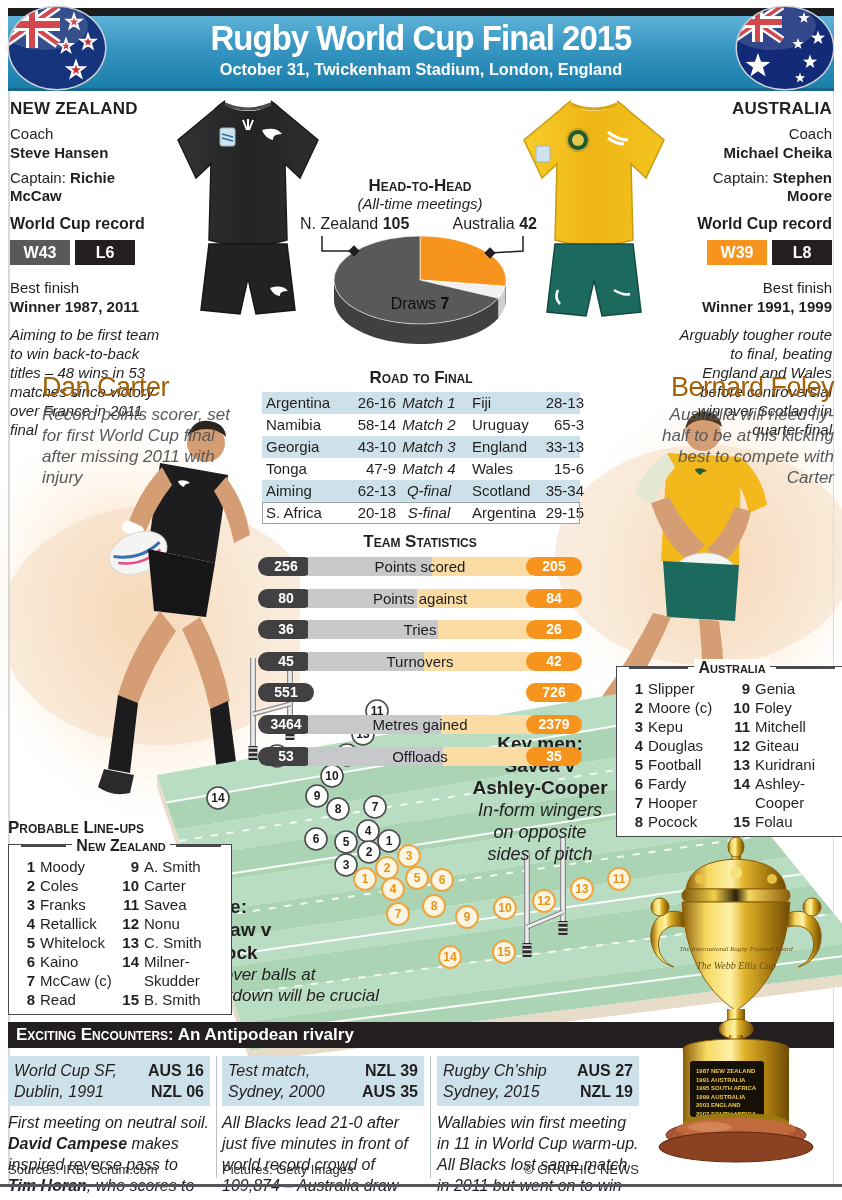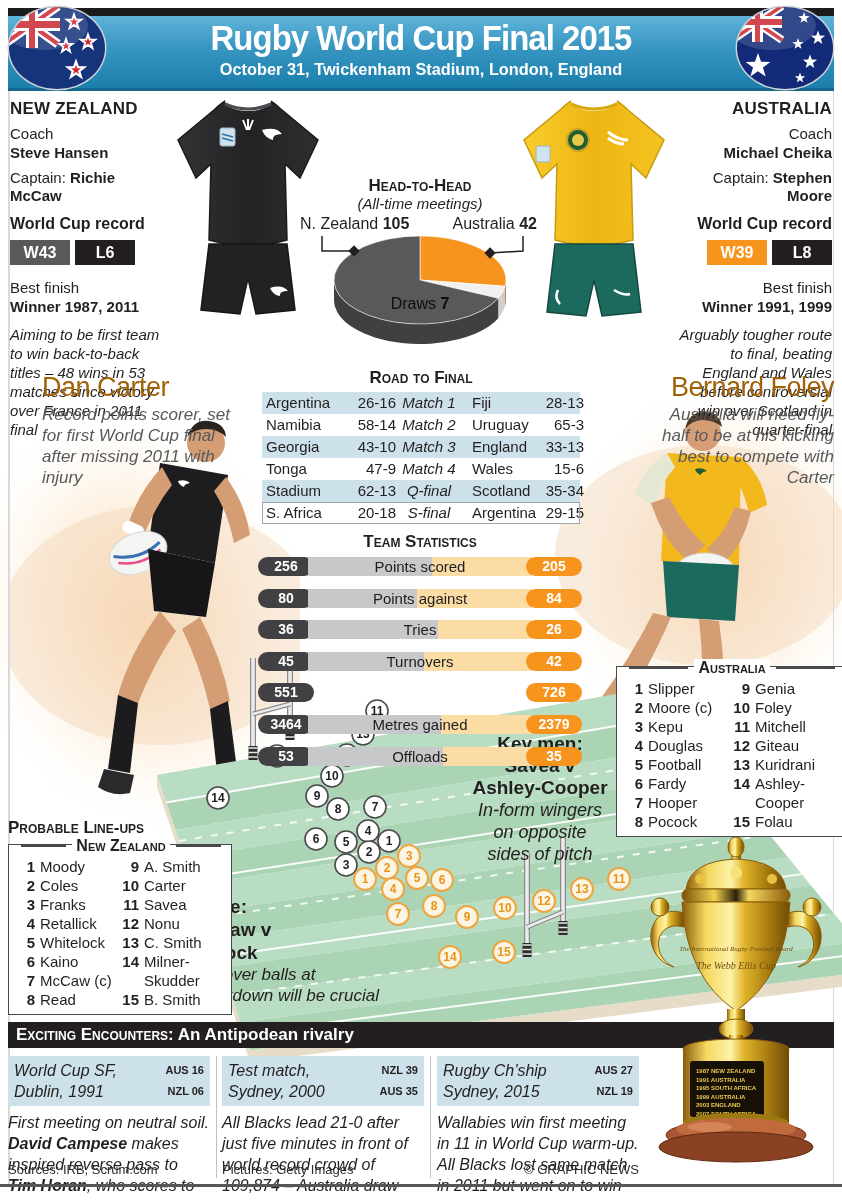--- a/index.html
+++ b/index.html
@@ -95,21 +95,21 @@
   .lucol{flex:1;}
   .lurow{display:grid;grid-template-columns:18px 1fr;column-gap:5px;font-size:15px;line-height:19px;}
   .lurow .n{font-weight:bold;text-align:right;}
 
   
   #enc-bar{left:8px;top:1022px;width:826px;height:26px;background:#231f20;color:#fff;
            line-height:26px;padding-left:8px;font-size:17px;box-sizing:border-box;}
   .enc-col{top:1056px;width:202px;}
   .enc-head{background:#cde1ea;padding:4px 6px;display:flex;justify-content:space-between;height:42px;}
   .enc-ev{font-style:italic;font-size:16px;line-height:21px;}
-  .enc-sc{font-weight:bold;font-size:11px;line-height:21px;text-align:right;}
+  .enc-sc{font-weight:bold;font-size:16px;line-height:21px;text-align:right;}
   .enc-body{font-style:italic;font-size:16px;line-height:21px;margin-top:6px;}
   .enc-foot{position:absolute;top:1162px;font-size:13px;color:#2d2d2f;}
   .vline{top:1056px;width:1px;height:122px;background:#b9c2c6;}
   #bottomrule{left:0;top:1184px;width:842px;height:2.5px;background:#55565a;}
   .frameline{top:88px;width:1.5px;height:1098px;background:#d9d9d9;}
 
   
   .streak{border-radius:50%;filter:blur(14px);}
 </style>
 </head>
@@ -350,21 +350,21 @@
           <span class="rr-s2">33-13</span>
         </div>
         <div class="road-row">
           <span class="rr-t1">Tonga</span>
           <span class="rr-s1">47-9</span>
           <span class="rr-m">Match 4</span>
           <span class="rr-t2">Wales</span>
           <span class="rr-s2">15-6</span>
         </div>
         <div class="road-row alt">
-          <span class="rr-t1">Stadium</span>
+          <span class="rr-t1">Aiming</span>
           <span class="rr-s1">62-13</span>
           <span class="rr-m">Q-final</span>
           <span class="rr-t2">Scotland</span>
           <span class="rr-s2">35-34</span>
         </div>
         <div class="road-row last">
           <span class="rr-t1">S. Africa</span>
           <span class="rr-s1">20-18</span>
           <span class="rr-m">S-final</span>
           <span class="rr-t2">Argentina</span>

